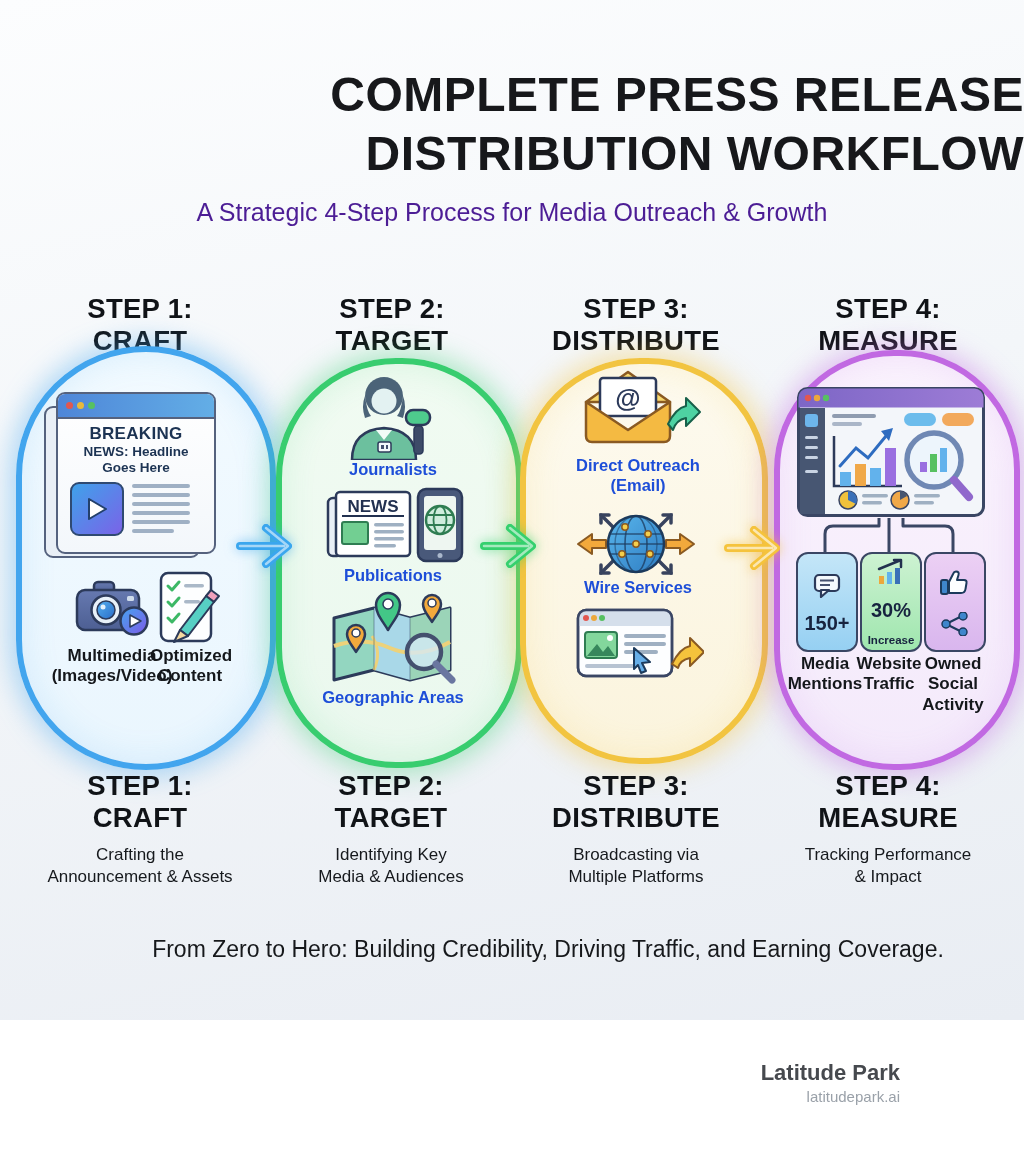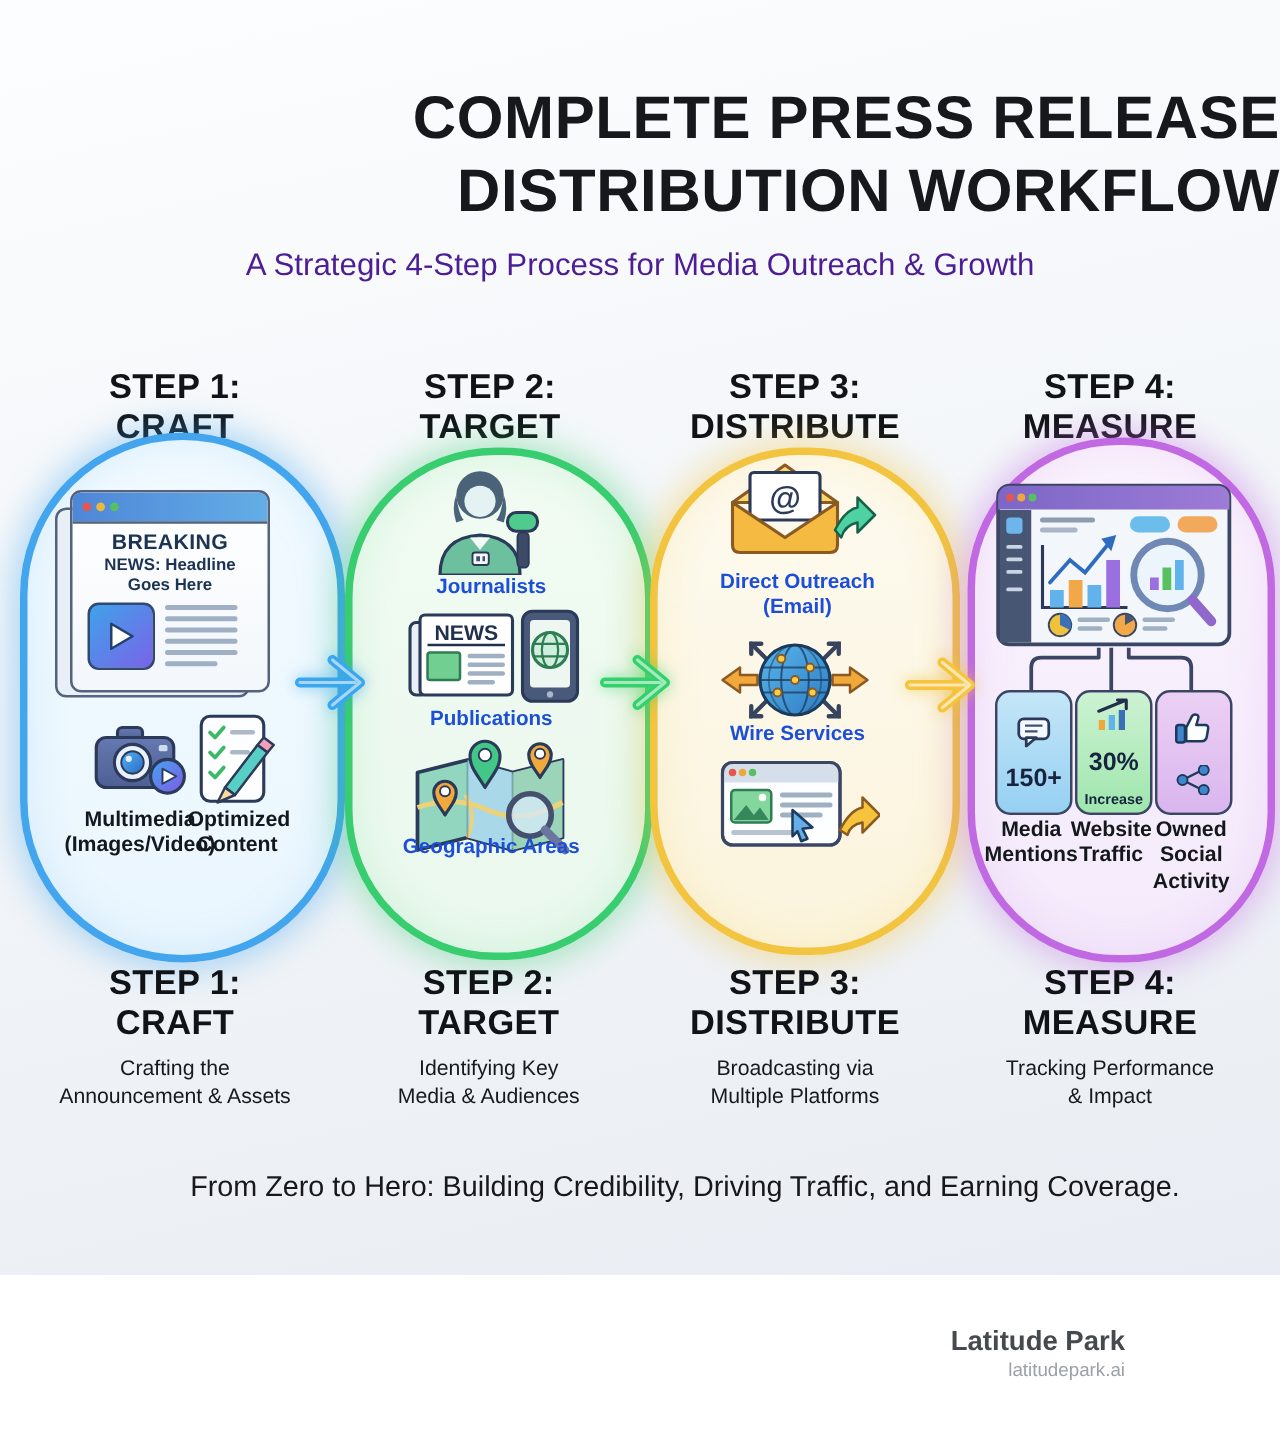--- a/index.html
+++ b/index.html
@@ -229,21 +229,21 @@
       <line x1="84" y1="28" x2="84" y2="90" stroke="rgba(44,58,90,.3)" stroke-width="1.5"></line>
       <path d="M30 62 C26 55 21 51 21 44 a9 9 0 1 1 18 0 c0 7 -5 11 -9 18 z" fill="#f2a93c" stroke="#2c3a5a" stroke-width="2.5" stroke-linejoin="round"></path>
       <circle cx="30" cy="43" r="4" fill="#ffffff" stroke="#2c3a5a" stroke-width="1.5"></circle>
       <path d="M62 40 C56 30 50 24 50 15 a12 12 0 1 1 24 0 c0 9 -6 15 -12 25 z" fill="#43c787" stroke="#2c3a5a" stroke-width="2.5" stroke-linejoin="round"></path>
       <circle cx="62" cy="14" r="5" fill="#ffffff" stroke="#2c3a5a" stroke-width="1.5"></circle>
       <path d="M106 32 C102 25 97 21 97 14 a9 9 0 1 1 18 0 c0 7 -5 11 -9 18 z" fill="#f2a93c" stroke="#2c3a5a" stroke-width="2.5" stroke-linejoin="round"></path>
       <circle cx="106" cy="13" r="4" fill="#ffffff" stroke="#2c3a5a" stroke-width="1.5"></circle>
       <circle cx="98" cy="62" r="17" fill="rgba(214,234,248,.78)" stroke="#44506e" stroke-width="4.5"></circle>
       <line x1="110" y1="74" x2="126" y2="90" stroke="#6a76a0" stroke-width="7" stroke-linecap="round"></line>
     </svg>
-    <div class="cap-label" style="left:17px;top:310px;width:200px">Geographic Areas</div>
+    <div class="cap-label" style="left:17px;top:330px;width:200px">Geographic Areas</div>
   </div>
 
   <div class="cap-items" id="ci3">
     <svg class="abs" style="left:52px;top:8px" width="130" height="86" viewBox="0 0 130 86">
       <polygon points="14,36 56,6 98,36" fill="#f9d96e" stroke="#8a5a22" stroke-width="2.5" stroke-linejoin="round"></polygon>
       <rect x="28" y="12" width="56" height="38" rx="3" fill="#ffffff" stroke="#2c3a5a" stroke-width="2.5"></rect>
       <text x="56" y="41" text-anchor="middle" font-size="26" font-weight="bold" fill="#2c3a5a">@</text>
       <path d="M14 36 V70 q0 6 6 6 h72 q6 0 6 -6 V36 L56 64 Z" fill="#f4ba42" stroke="#8a5a22" stroke-width="2.5" stroke-linejoin="round"></path>
       <path d="M96 58 q8 -16 18 -18 l0 -8 14 14 -14 14 0 -8 q-10 2 -13 12 z" fill="#4ed2a2" stroke="#17604a" stroke-width="2" stroke-linejoin="round"></path>
     </svg>

